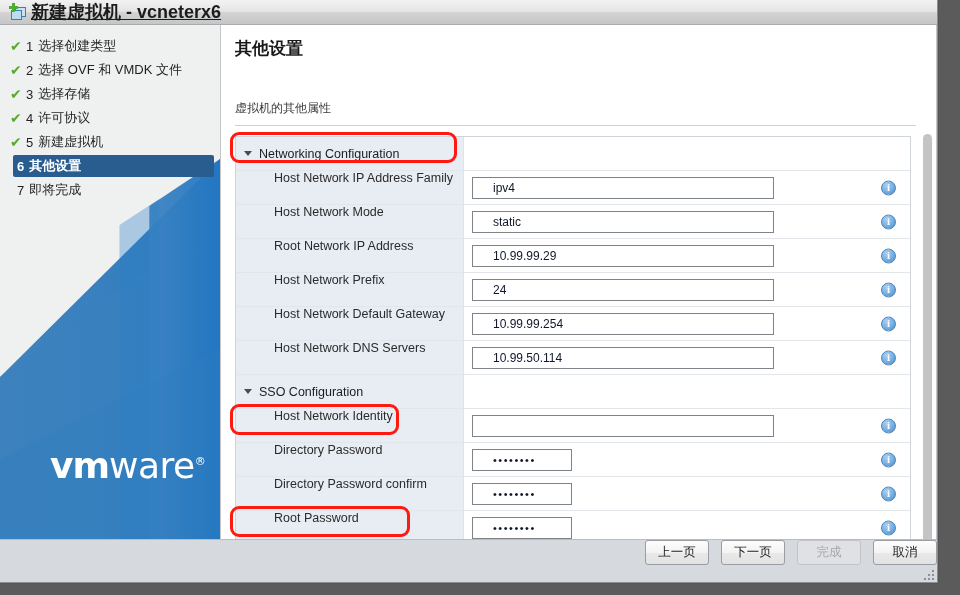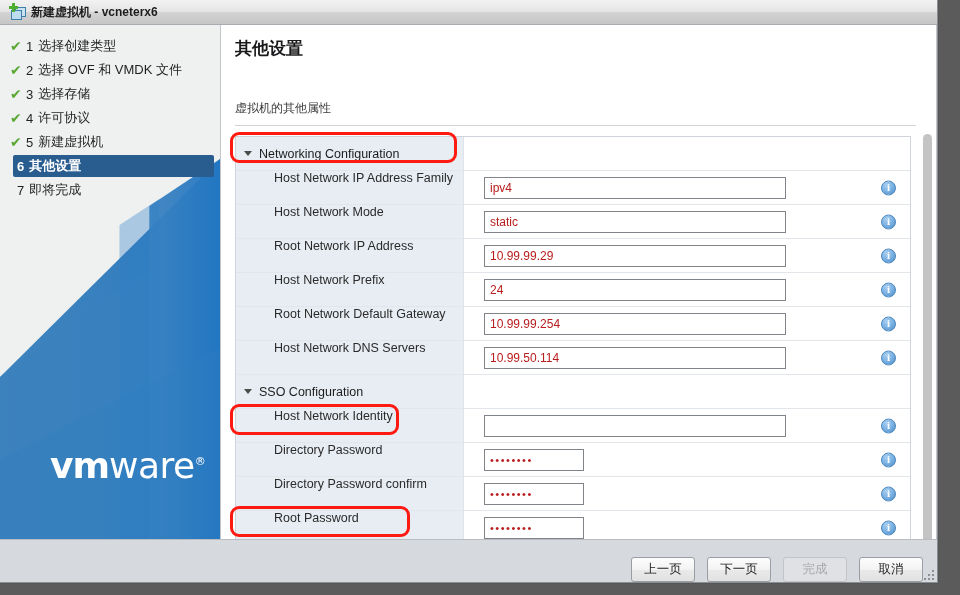--- a/index.html
+++ b/index.html
@@ -34,22 +34,22 @@
   }
   #titlebar .tb-icon { width: 20px; height: 18px; position: relative; margin-right: 4px; flex: 0 0 20px; }
   .sq { position: absolute; border: 1px solid #3d7fa8; background: #c9e2f2; }
   .sq.back { width: 11px; height: 10px; left: 8px; top: 4px; }
   .sq.front { width: 11px; height: 10px; left: 4px; top: 7px; background: #bcdcf0; }
   .plus { position: absolute; left: 2px; top: 0px; width: 9px; height: 9px; }
   .plus:before, .plus:after { content:""; position:absolute; background:#4caf2f; }
   .plus:before { left: 3px; top: 0; width: 3px; height: 9px; }
   .plus:after { left: 0; top: 3px; width: 9px; height: 3px; }
   #titlebar .tb-title {
-    font-size: 12px; color: #1c1c1c; font-weight: bold;
-    white-space: nowrap; letter-spacing: 0px;
+    font-size: 18px; color: #1c1c1c; font-weight: bold;
+    white-space: nowrap; letter-spacing: 0px; text-decoration: underline;
   }
 
   
   #wizbody { flex: 1 1 auto; display: flex; min-height: 0; background:#fff; }
 
   
   #leftnav {
     flex: 0 0 221px; width: 221px;
     background: #eff0f0;
     border-right: 1px solid #c4c6c9;
@@ -104,21 +104,21 @@
   #scrollarea {
     flex: 1 1 auto; position: relative; overflow: hidden;
     padding: 10px 0 0 14px;
   }
   #proptable {
     border: 1px solid #cfd4da;
     border-bottom: none;
     background: #fff;
     width: 676px;
   }
-  .prow { display: flex; border-bottom: 1px solid #e2e6ea; min-height: 34px; gap: 12px; }
+  .prow { display: flex; border-bottom: 1px solid #e2e6ea; min-height: 34px; }
   .prow:last-child { border-bottom: none; }
   .prow .lbl {
     flex: 0 0 228px; width: 228px;
     background: #e8edf4;
     border-right: 1px solid #dfe4ea;
     display: flex; align-items: flex-start;
     font-size: 12.5px; color: #2a2a2a;
     padding-left: 38px;
   }
   .prow.section .lbl {
@@ -129,22 +129,22 @@
     display: inline-block; width: 0; height: 0; margin-right: 7px;
     border-left: 4px solid transparent; border-right: 4px solid transparent;
     border-top: 5px solid #4b4b4b;
   }
   .prow .val {
     flex: 1 1 auto; display: flex; align-items: center;
     padding-left: 8px; position: relative; background: #fff;
   }
   .txtfield {
     height: 22px; border: 1px solid #808488; background: #fff;
-    font-size: 12px; color: #b91c1c; line-height: 20px;
-    padding: 0 5px; width: 302px; white-space: nowrap; overflow: hidden;
+    font-size: 12px; color: #0f172a; line-height: 20px;
+    padding: 0 20px; width: 302px; white-space: nowrap; overflow: hidden;
   }
   .txtfield.pw { width: 100px; letter-spacing: 1.5px; font-size: 11px; }
   .infoicon {
     position: absolute; right: 14px; top: 50%; transform: translateY(-50%);
     width: 15px; height: 15px; border-radius: 50%;
     background: radial-gradient(circle at 35% 28%, #a9cff0 0%, #7fb4e4 45%, #4f8dc9 100%);
     border: 1px solid #4a86bd;
   }
   .infoicon:after {
     content: "i"; position: absolute; left: 0; right: 0; top: -1px;
@@ -165,22 +165,22 @@
   #vthumb {
     position: absolute; left: 0; top: 2px; width: 9px; height: 450px;
     background: #c4c4c4; border-radius: 5px;
   }
 
   
   #footer {
     flex: 0 0 43px; height: 43px;
     background: #d6d9de;
     border-top: 1px solid #b9bcc1;
-    display: flex; align-items: flex-end; justify-content: flex-end;
-    padding-right: 14px; position: relative;
+    display: flex; align-items: flex-start; justify-content: flex-end;
+    position: relative;
   }
   .btn {
     width: 64px; height: 25px; margin-left: 12px;
     border: 1px solid #9a9da2; border-radius: 3px;
     background: linear-gradient(to bottom, #fdfdfd 0%, #f3f3f3 50%, #e9e9e9 51%, #e2e2e2 100%);
     font-size: 12.5px; color: #1b1b1b; cursor: pointer;
     font-family: "Liberation Sans", sans-serif;
     line-height: 1;
   }
   .btn.disabled { color: #a5a8ac; background: #dfe1e4; border-color: #c2c4c8; cursor: default; }
@@ -314,21 +314,21 @@
               <div class="lbl">
                 <span>Host Network Prefix</span>
               </div>
               <div class="val">
                 <div class="txtfield">24</div>
                 <span class="infoicon"></span>
               </div>
             </div>
             <div class="prow">
               <div class="lbl">
-                <span>Root Network Default Gateway</span>
+                <span>Host Network Default Gateway</span>
               </div>
               <div class="val">
                 <div class="txtfield">10.99.99.254</div>
                 <span class="infoicon"></span>
               </div>
             </div>
             <div class="prow">
               <div class="lbl">
                 <span>Host Network DNS Servers</span>
               </div>

